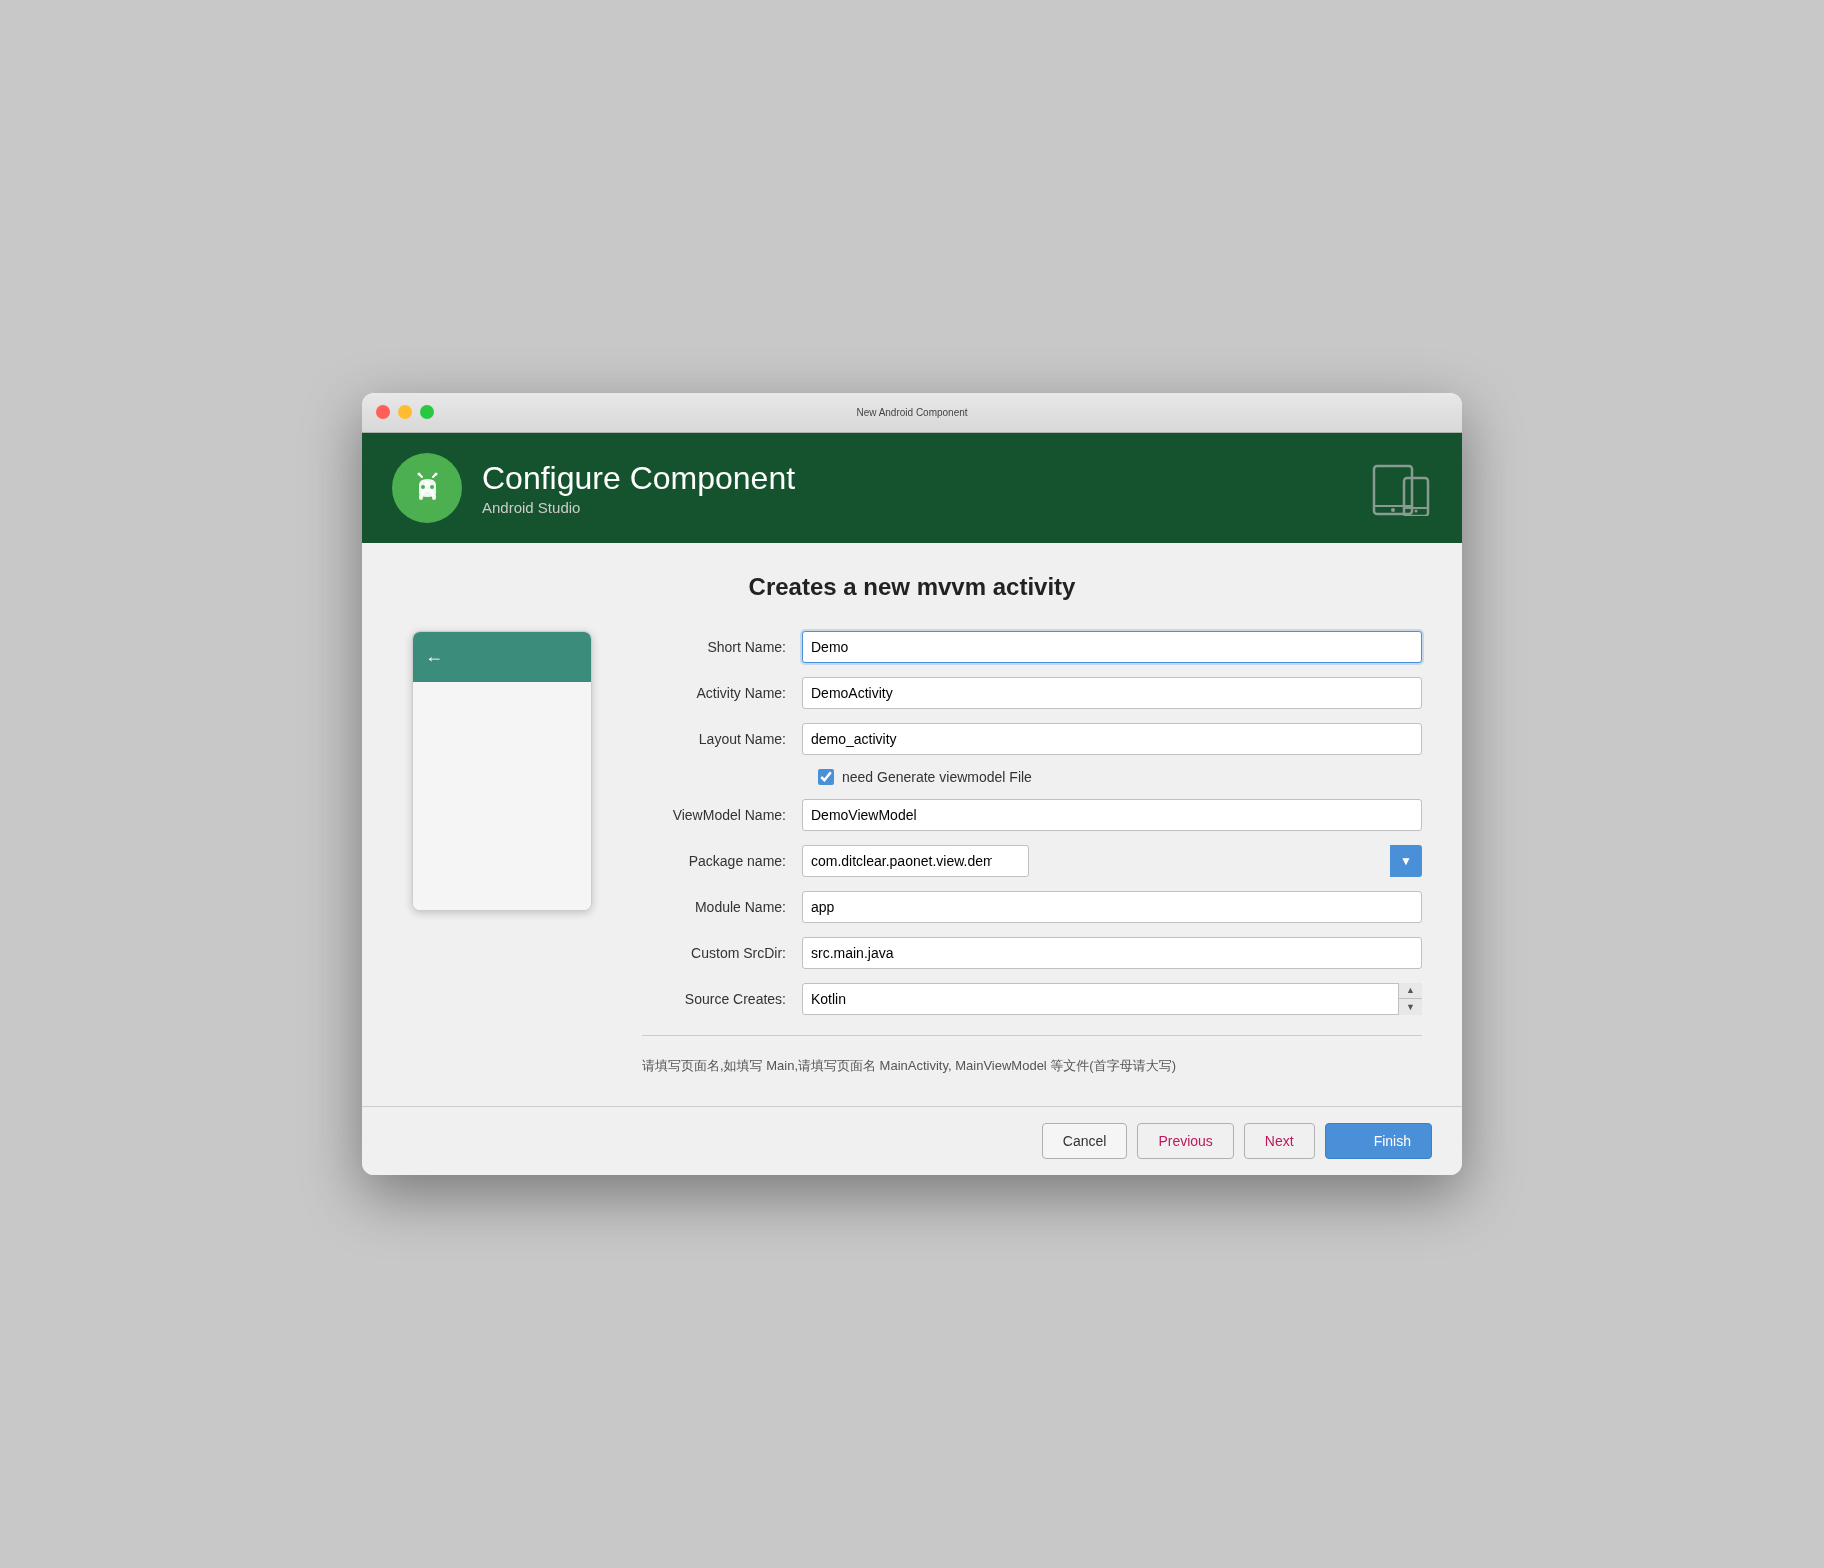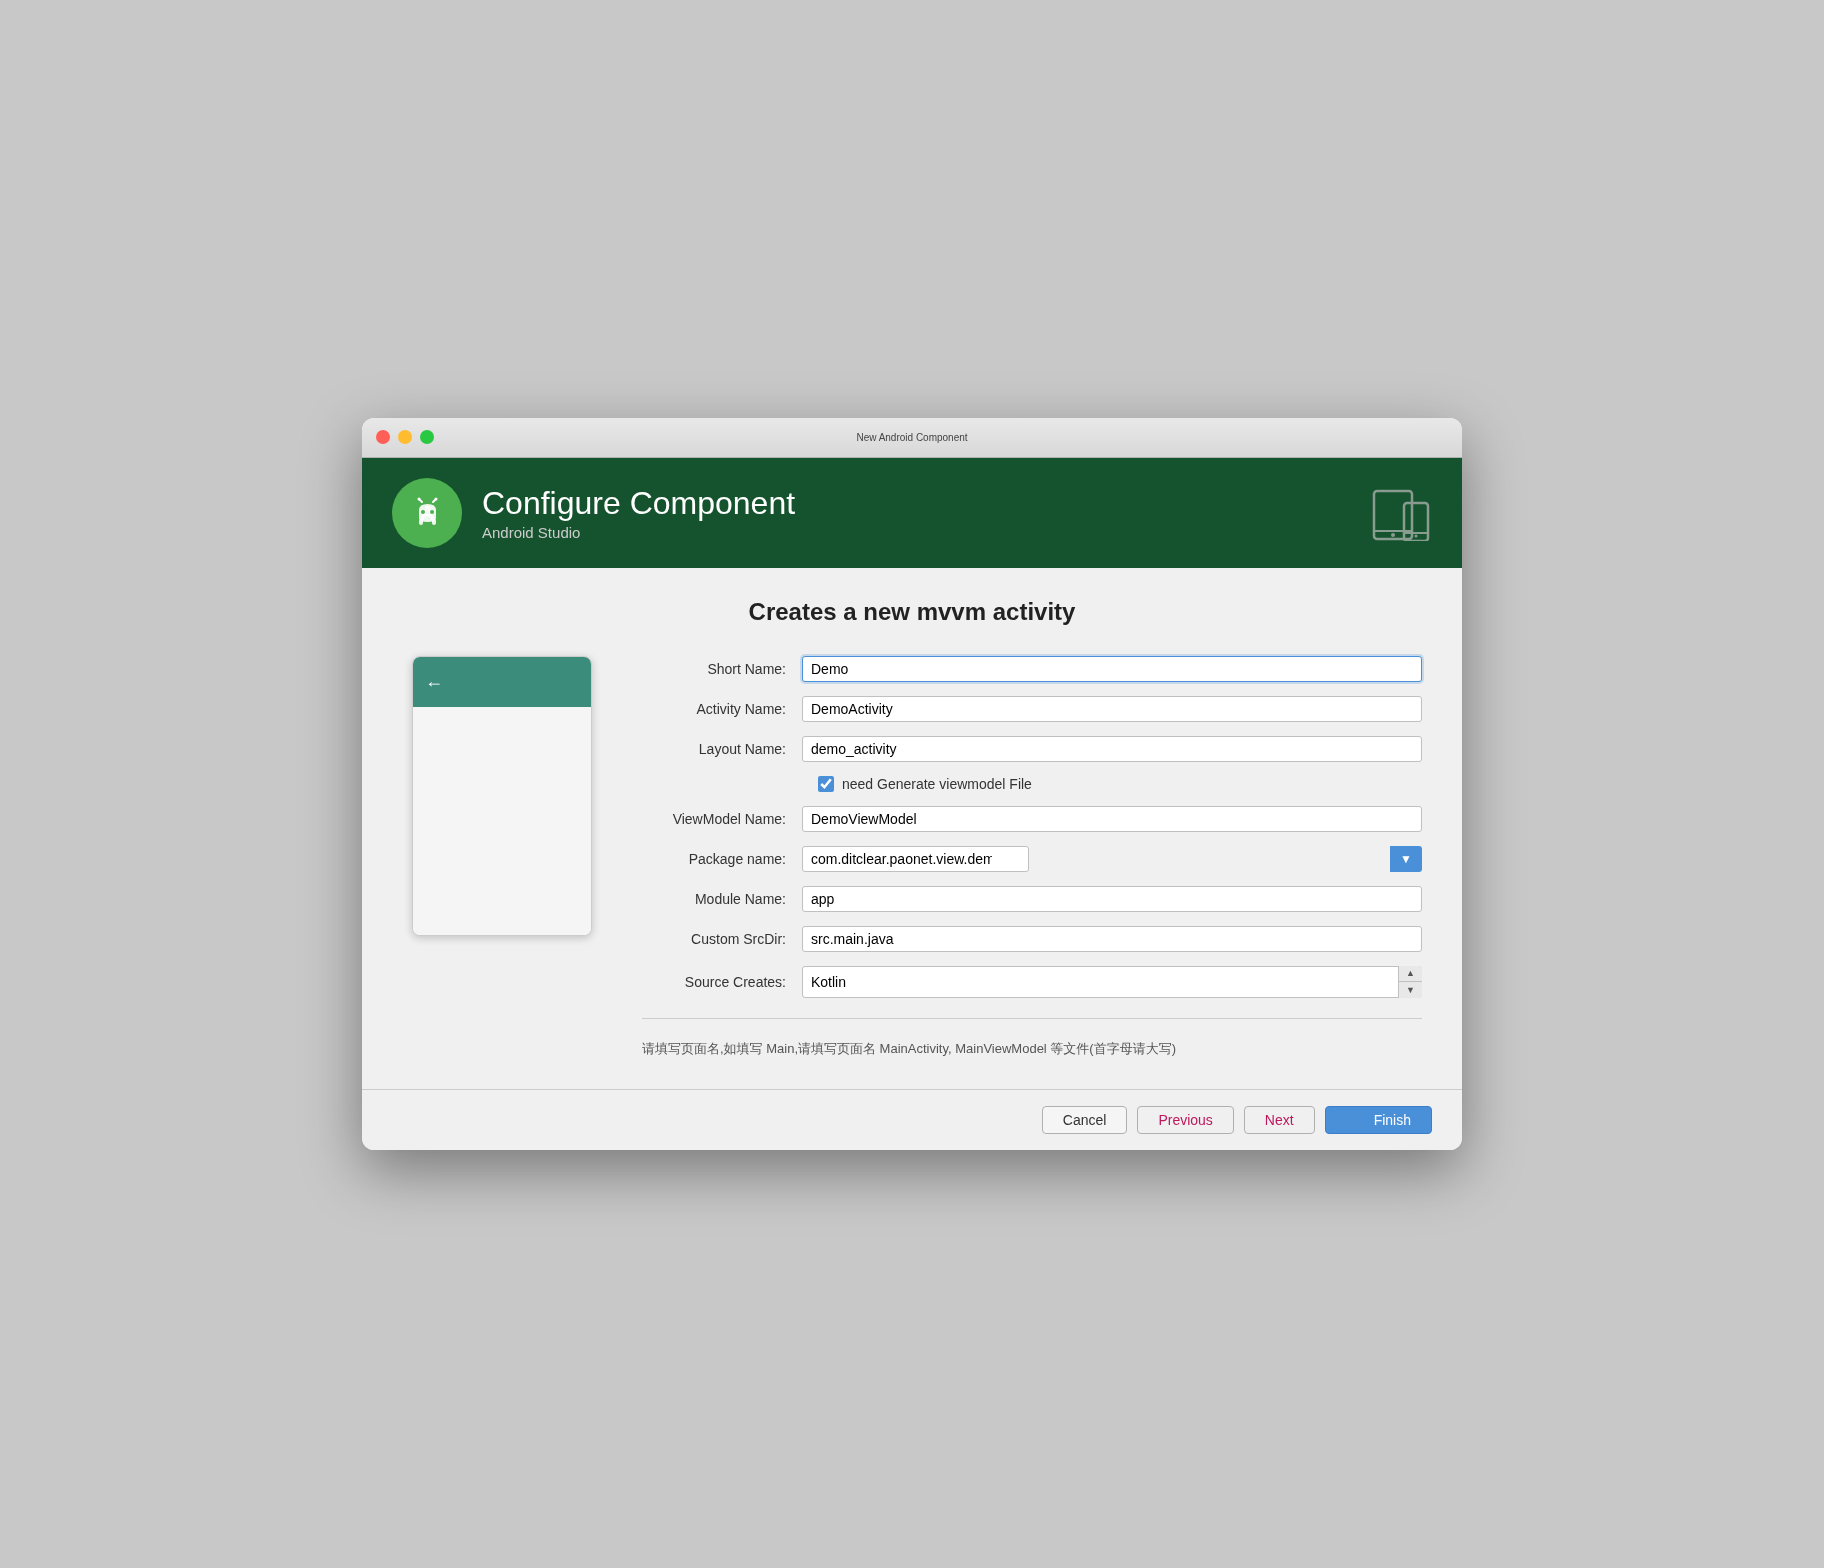--- a/index.html
+++ b/index.html
@@ -147,21 +147,21 @@
     .form-label {
       width: 160px;
       font-size: 14px;
       color: #333;
       text-align: right;
       padding-right: 16px;
       flex-shrink: 0;
     }
     .form-input {
       flex: 1;
-      height: 26px;
+      height: 32px;
       border: 1px solid #c0c0c0;
       border-radius: 3px;
       padding: 12px 8px;
       font-size: 14px;
       background: #ffffff;
       outline: none;
     }
     .form-input.active-focus {
       border-color: #4a90d9;
       box-shadow: 0 0 0 2px rgba(74,144,217,0.25);
@@ -252,21 +252,21 @@
     }
     .footer {
       background: #f0f0f0;
       border-top: 1px solid #cccccc;
       padding: 16px 30px;
       display: flex;
       justify-content: flex-end;
       gap: 10px;
     }
     .btn {
-      height: 28px;
+      height: 36px;
       padding: 0 20px;
       border-radius: 4px;
       font-size: 14px;
       cursor: pointer;
       border: 1px solid #b0b0b0;
     }
     .btn-default {
       background: #f5f5f5;
       color: #333;
     }

